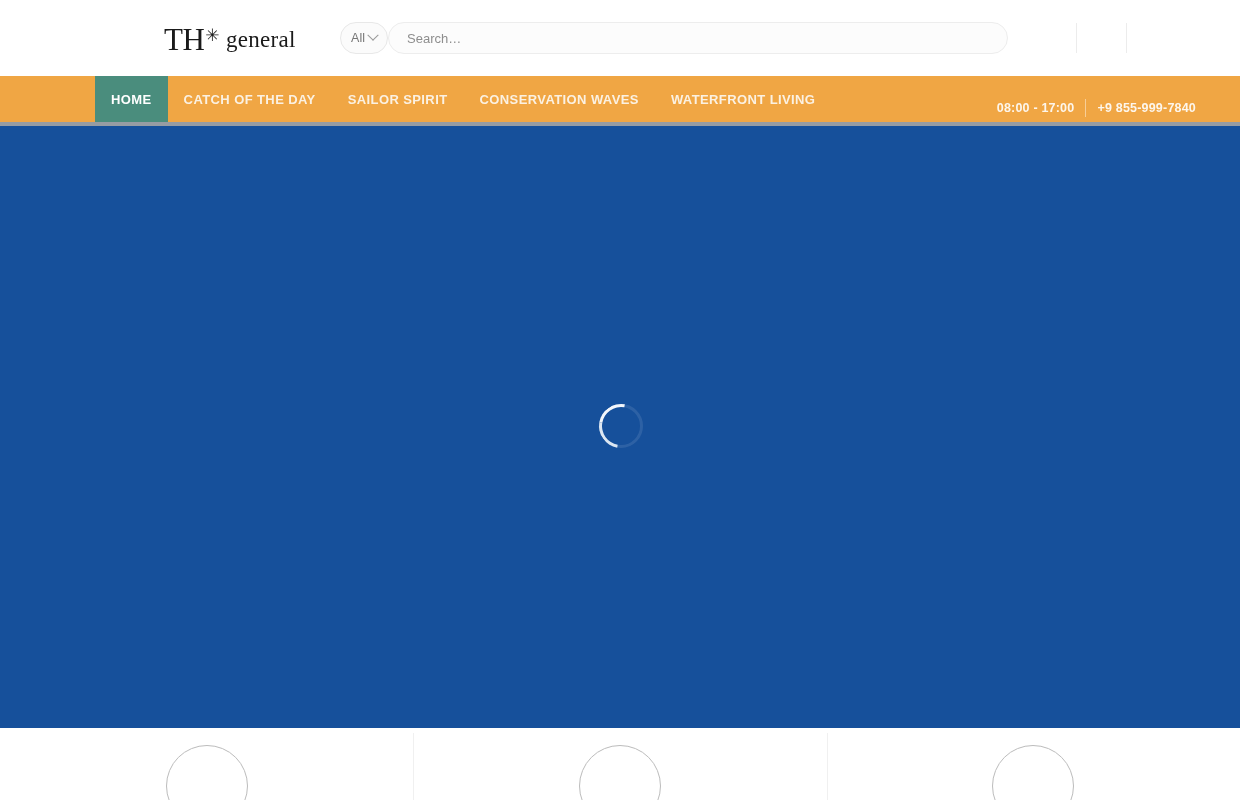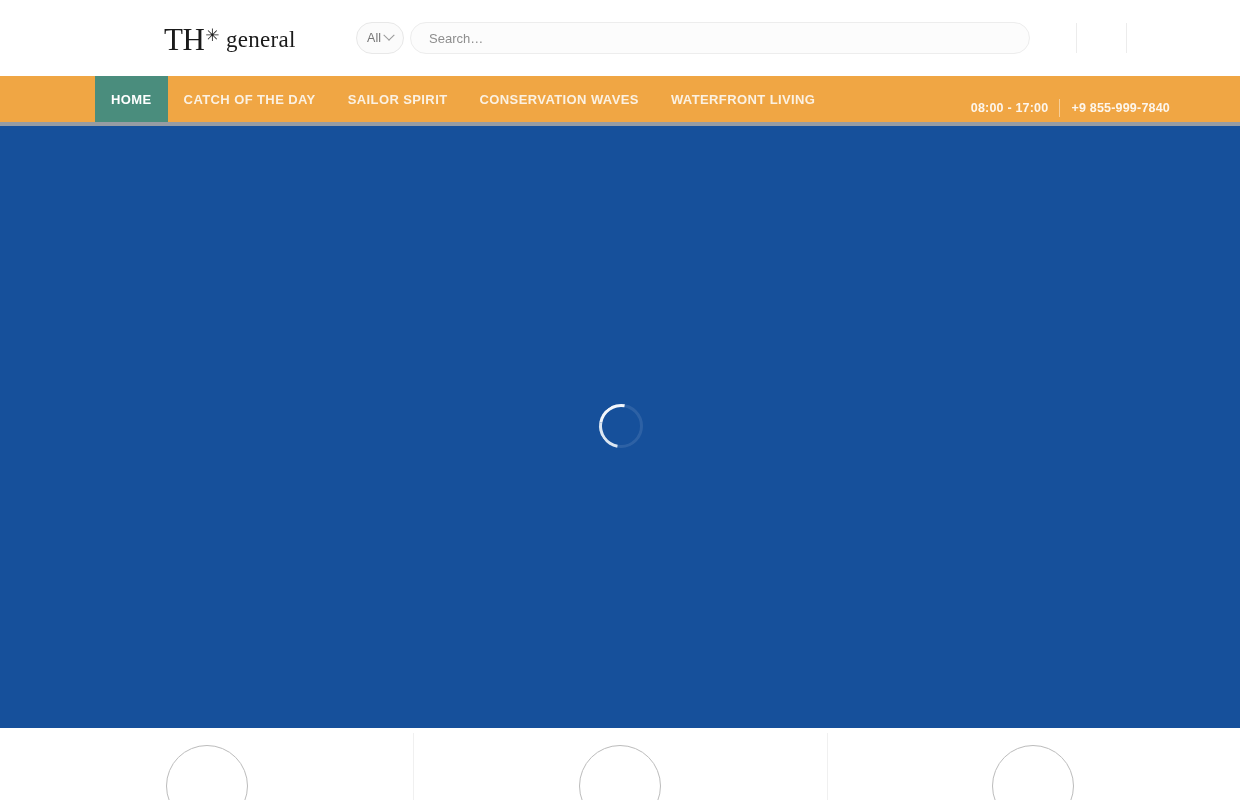--- a/index.html
+++ b/index.html
@@ -61,25 +61,24 @@
   .logo-general {
     font-family: "Liberation Serif", serif;
     font-weight: 400;
     font-size: 23px;
     margin-left: 3px;
   }
 
   
   .search-group {
     position: absolute;
-    left: 340px;
+    left: 324px;
     top: 22px;
     display: flex;
     align-items: center;
-    gap: 6px;
   }
   .cat-select {
     width: 48px;
     height: 32px;
     border: 1px solid #e8e8e8;
     border-radius: 16px;
     background: #fbfbfb;
     display: flex;
     align-items: center;
     justify-content: center;
@@ -171,21 +170,21 @@
     background: #4a8d7d;
     color: #ffffff;
   }
 
   .nav-right {
     position: absolute;
     right: 0; top: 0;
     height: 64px;
     display: flex;
     align-items: center;
-    padding-right: 70px;
+    padding-right: 44px;
   }
   .nav-hours, .nav-phone {
     font-size: 12.5px;
     font-weight: bold;
     color: #fdf6ec;
     letter-spacing: 0.2px;
     white-space: nowrap;
   }
   .nav-sep {
     width: 1px;

